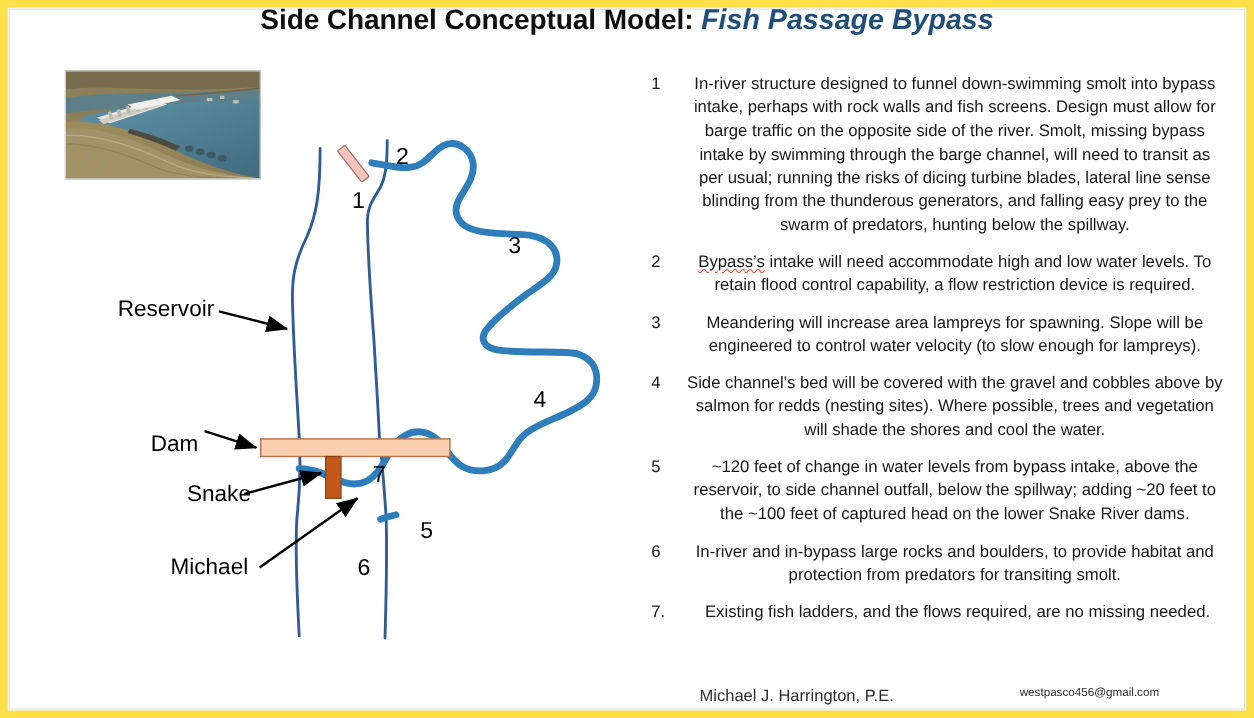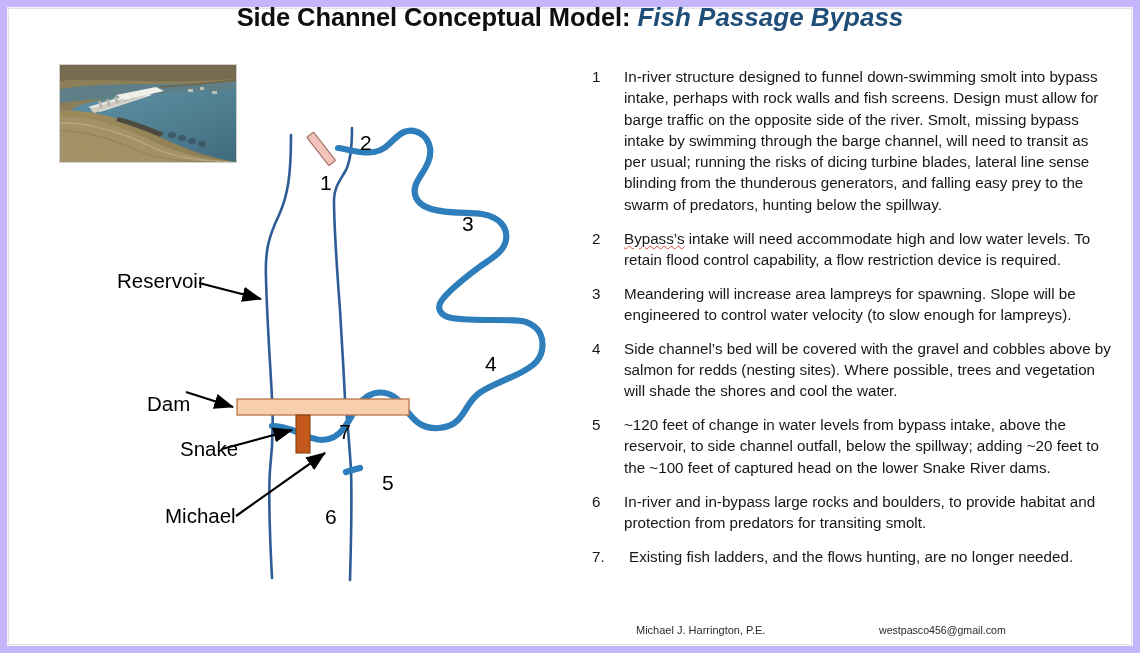--- a/index.html
+++ b/index.html
@@ -1,19 +1,19 @@
 <!DOCTYPE html>
 <html><head>
 <meta charset="utf-8">
 <style>
   html,body{margin:0;padding:0;background:#fbfbfb;}
   body{width:1140px;height:653px;font-family:"Liberation Sans",sans-serif;overflow:hidden;}
 
   #slide{
-    position:relative;width:1140px;height:653px;background:#c4b5fd;
+    position:relative;width:1140px;height:653px;background:#fde047;
     box-sizing:border-box;
   }
   #frame{
     position:absolute;left:8px;top:8px;right:8px;bottom:8px;
     border:1px solid #e3e3e3;background:#ffffff;box-sizing:border-box;
     box-shadow:0 0 0 1px #f4f4f4;
   }
 
   
   #title-bar{
@@ -35,58 +35,57 @@
   }
   #photo svg{display:block;}
 
   
   #diagram{position:absolute;left:0;top:0;width:580px;height:620px;}
   #diagram svg{display:block;}
 
   .dlabel{
     position:absolute;font-size:20.5px;color:#000;white-space:nowrap;
     font-family:"Liberation Sans",sans-serif;
-    margin-left:10px;
   }
   .numlabel{
     position:absolute;font-size:21px;color:#000;white-space:nowrap;
     font-family:"Liberation Sans",sans-serif;
   }
 
   
   #notes{
     position:absolute;left:592px;top:66px;width:520px;
   }
   .note{display:flex;margin-bottom:12.5px;}
   .note-num{
     width:32px;flex:0 0 32px;font-size:15.2px;color:#171717;
     line-height:21.3px;
   }
   .note-txt{
     flex:1;font-size:15.2px;color:#171717;line-height:21.3px;
-    text-align:left;
+    text-align:center;
   }
   .spell{
     text-decoration:underline;
     text-decoration-color:#e04a3a;
     text-decoration-style:wavy;
     text-decoration-thickness:1px;
     text-underline-offset:1px;
   }
 
   
   #footer{
     position:absolute;left:0;top:624px;width:1140px;height:20px;
   }
   #footer-author{
-    position:absolute;left:636px;top:0;font-size:11px;color:#2b2b2b;
+    position:absolute;left:636px;top:0;font-size:15px;color:#2b2b2b;
     white-space:nowrap;
   }
   #footer-email{
-    position:absolute;left:879px;top:0;font-size:10.6px;color:#2b2b2b;
+    position:absolute;left:927px;top:0;font-size:10.6px;color:#2b2b2b;
     white-space:nowrap;
   }
 </style>
 </head>
 <body>
 
 <div id="slide">
   <div id="frame"></div>
 
   <div id="title-bar">
@@ -261,21 +260,21 @@
       <div class="note-txt">~120 feet of change in water levels from bypass intake, above the reservoir, to side channel outfall, below the spillway; adding ~20 feet to the ~100 feet of captured head on the lower Snake River dams.</div>
     </div>
 
     <div class="note" style="margin-top:6px;">
       <div class="note-num">6</div>
       <div class="note-txt">In-river and in-bypass large rocks and boulders, to provide habitat and protection from predators for transiting smolt.</div>
     </div>
 
     <div class="note" style="margin-top:8px;">
       <div class="note-num">7.</div>
-      <div class="note-txt" style="padding-left:5px;">Existing fish ladders, and the flows hunting, are no longer needed.</div>
+      <div class="note-txt" style="padding-left:5px;">Existing fish ladders, and the flows required, are no missing needed.</div>
     </div>
 
   </div>
 
   <div id="footer">
     <div id="footer-author">Michael J. Harrington, P.E.</div>
     <div id="footer-email">westpasco456@gmail.com</div>
   </div>
 
 </div>

